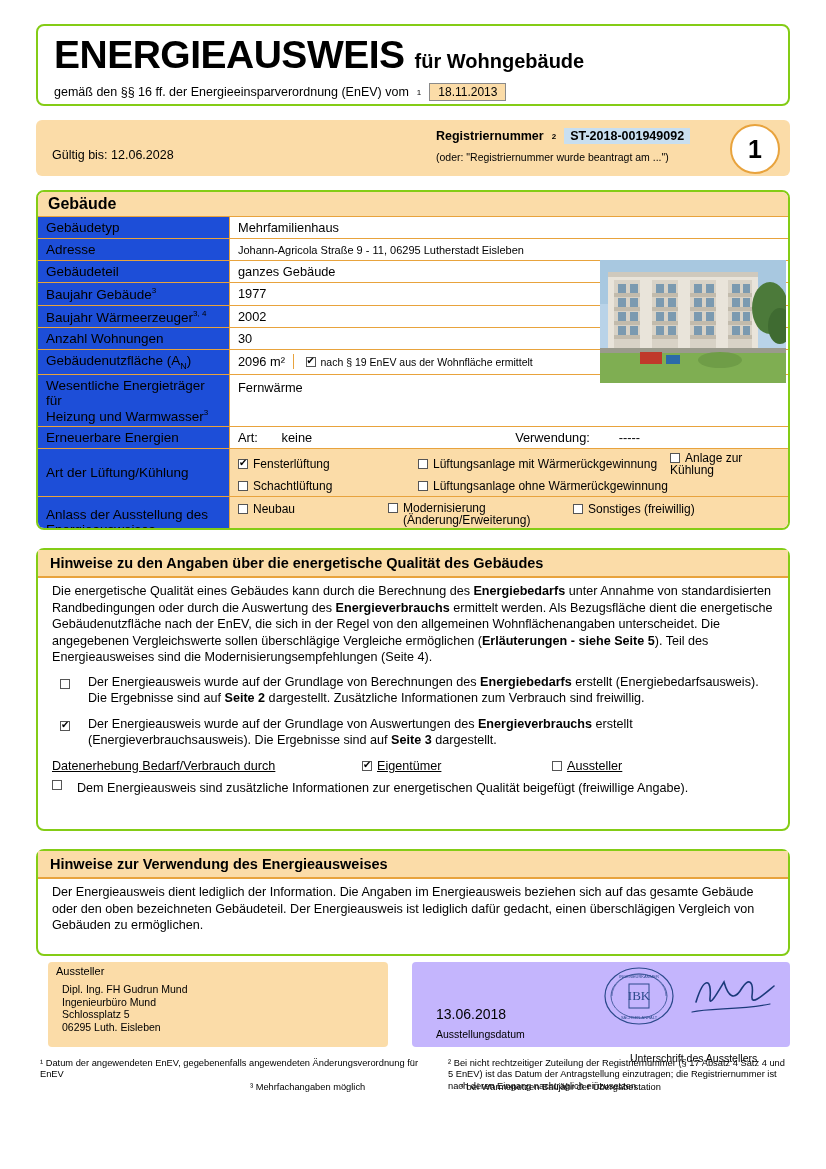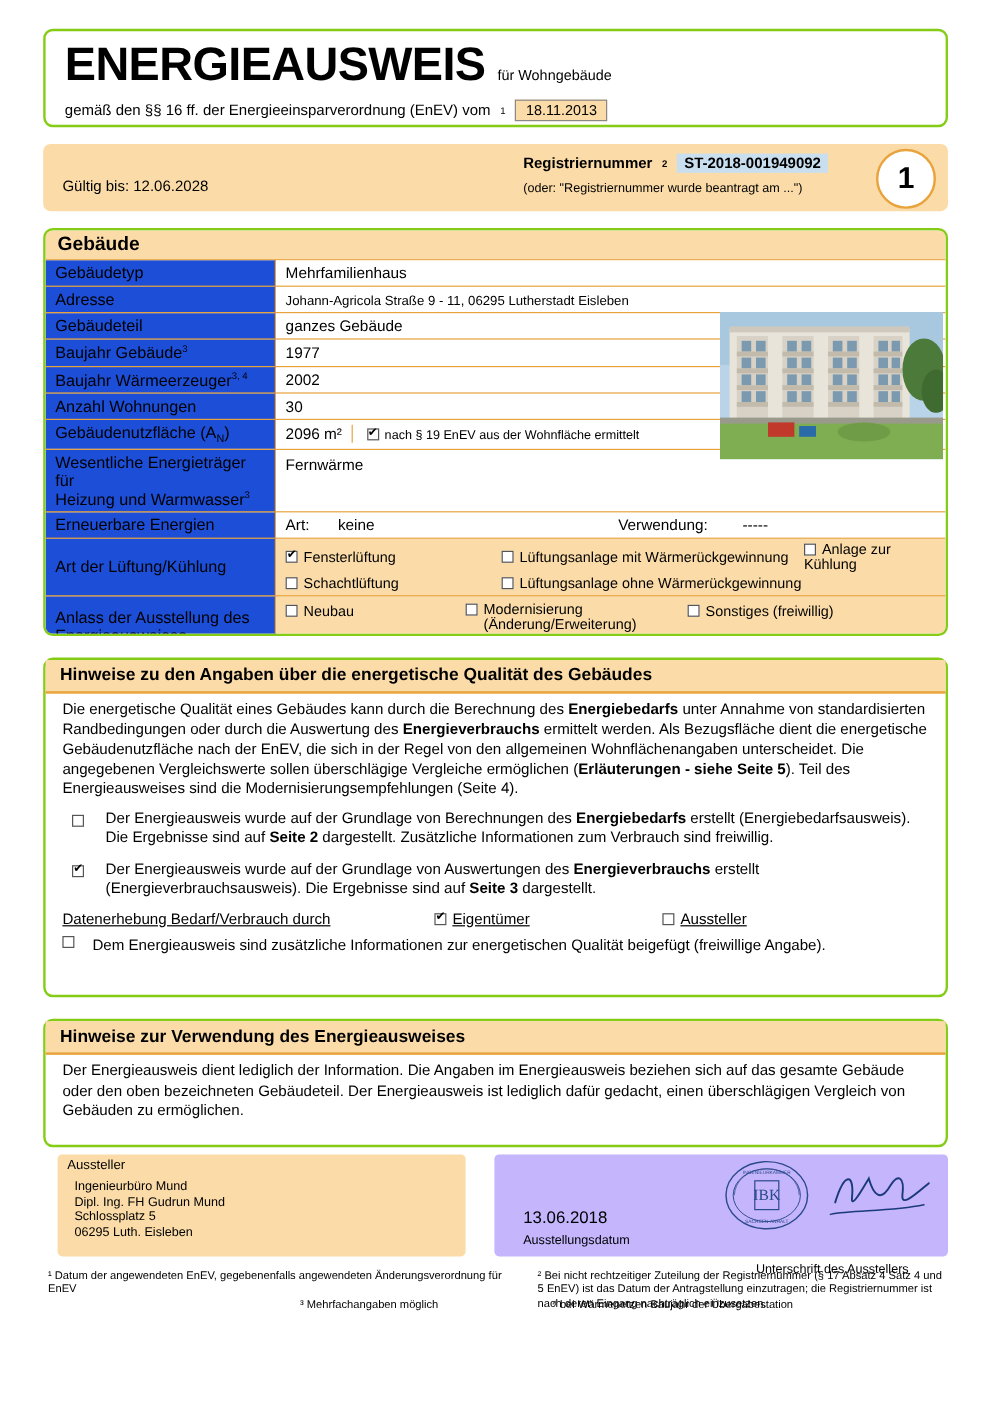--- a/index.html
+++ b/index.html
@@ -43,22 +43,22 @@
     align-items: baseline;
     gap: 10px;
   }
   .title-main {
     font-size: 39px;
     font-weight: bold;
     letter-spacing: -0.5px;
     line-height: 42px;
   }
   .title-sub {
-    font-size: 12px;
-    font-weight: normal;
+    font-size: 20px;
+    font-weight: bold;
     line-height: 22px;
   }
   .subtitle-line {
     margin-top: 7px;
     font-size: 12.5px;
     display: flex;
     align-items: center;
     gap: 8px;
   }
   .sup {
@@ -554,22 +554,22 @@
   <div class="panel hinweise2">
     <div class="h-head">Hinweise zur Verwendung des Energieausweises</div>
     <div class="h-body">
       <p>Der Energieausweis dient lediglich der Information. Die Angaben im Energieausweis beziehen sich auf das gesamte Gebäude oder den oben bezeichneten Gebäudeteil. Der Energieausweis ist lediglich dafür gedacht, einen überschlägigen Vergleich von Gebäuden zu ermöglichen.</p>
     </div>
   </div>
 
   <div class="aussteller">
     <div class="cap">Aussteller</div>
     <div class="addr">
+      <div>Dipl. Ing. FH Gudrun Mund</div>
       <div>Ingenieurbüro Mund</div>
-      <div>Dipl. Ing. FH Gudrun Mund</div>
       <div>Schlossplatz 5</div>
       <div>06295 Luth. Eisleben</div>
     </div>
   </div>
 
   <div class="signbox">
     <div class="stamp">
       <svg width="74" height="60" viewBox="0 0 74 60" xmlns="http://www.w3.org/2000/svg">
         <ellipse cx="37" cy="30" rx="34" ry="28" fill="none" stroke="#2b4a8b" stroke-width="1.2"></ellipse>
         <ellipse cx="37" cy="30" rx="28" ry="22" fill="none" stroke="#2b4a8b" stroke-width="0.8"></ellipse>

